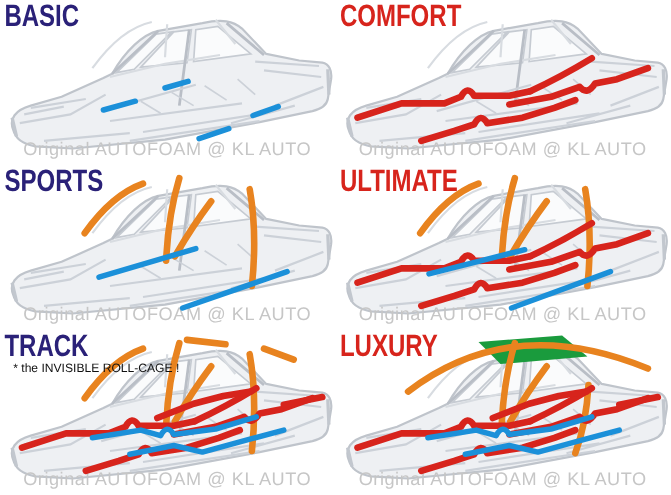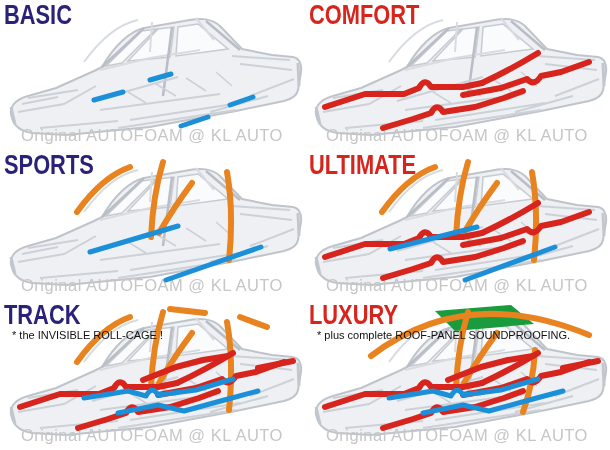--- a/index.html
+++ b/index.html
@@ -175,21 +175,20 @@
         </g>
         <g>
           <path d="M84,98 L128,91 L146,96 q6,-11 12,-1 L196,90 L233,79" fill="none" stroke="#1b90d9" stroke-width="5" stroke-linecap="round" stroke-linejoin="round"></path>
           <path d="M118,113 L158,105 L184,111 L228,99 L258,91" fill="none" stroke="#1b90d9" stroke-width="5" stroke-linecap="round" stroke-linejoin="round"></path>
         </g>
       </svg>
   </div>
 
   <div class="panel">
     <div class="panel-title" style="color: rgb(215, 36, 28);">LUXURY</div>
-    <div class="panel-subtitle" style="color: rgb(17, 17, 17);">* plus complete ROOF-PANEL SOUNDPROOFING.</div>
     <svg viewBox="0 0 305 150" xmlns="http://www.w3.org/2000/svg">
 <g>
   <path fill="#eef0f3" stroke="#bfc4cb" stroke-width="2" stroke-linejoin="round" d="M12,118 C8,108 14,100 28,96 L56,88 L94,71 L102,67 C114,46 130,31 144,28 L184,21 C202,17 212,19 220,26 L242,49 L272,55 L293,57 C299,58 302,64 301,72 L298,90 C297,96 292,99 284,101 L236,111 L150,127 L66,135 L32,133 C20,131 14,126 12,118 Z"></path>
   <path fill="#fafbfc" stroke="#c6cbd2" stroke-width="1.5" d="M106,66 L142,31 L156,29 L122,63 Z M128,61 L158,29 L174,27 L170,57 Z M176,56 L178,27 L198,24 L228,49 Z"></path>
   <path fill="none" stroke="#d8dce1" stroke-width="2" d="M84,62 Q110,26 138,20 M152,22 L150,52 M196,18 L214,40 M100,70 L150,58 L200,50"></path>
   <path fill="none" stroke="#b9bec6" stroke-width="2.5" d="M102,67 L144,28 M172,27 L168,58 L163,96 M206,21 L240,50"></path>
   <path fill="none" stroke="#ccd1d8" stroke-width="2" d="M18,112 L64,104 L96,86 M28,98 L78,90 M40,128 L118,121 M22,104 L58,97"></path>
   <path fill="none" stroke="#ccd1d8" stroke-width="2" d="M92,101 L178,77 M118,128 L236,110 M100,110 L220,94 M130,120 L240,103 M210,112 L268,96"></path>
   <path fill="none" stroke="#ccd1d8" stroke-width="1.5" d="M128,92 L146,103 M156,84 L176,96 M186,78 L206,91 M216,72 L232,86"></path>
   <path fill="none" stroke="#ccd1d8" stroke-width="2" d="M232,56 L290,60 M240,64 L292,70 M250,96 L294,79"></path>

